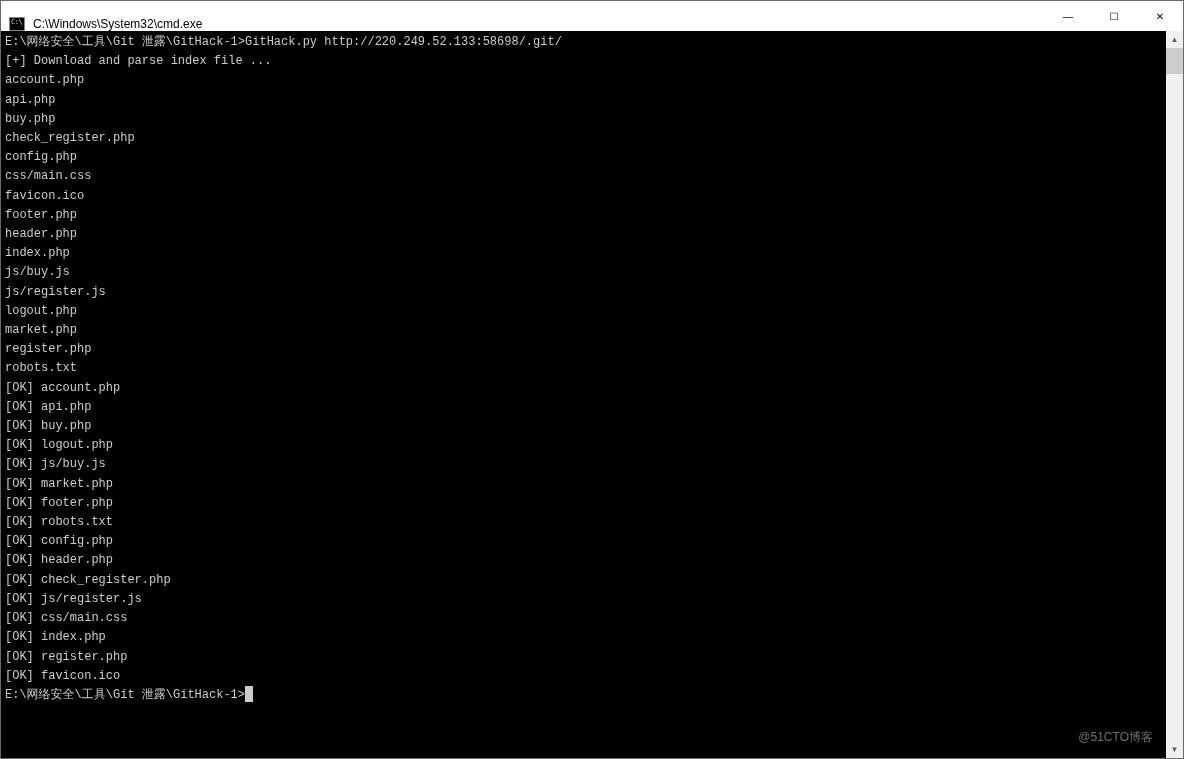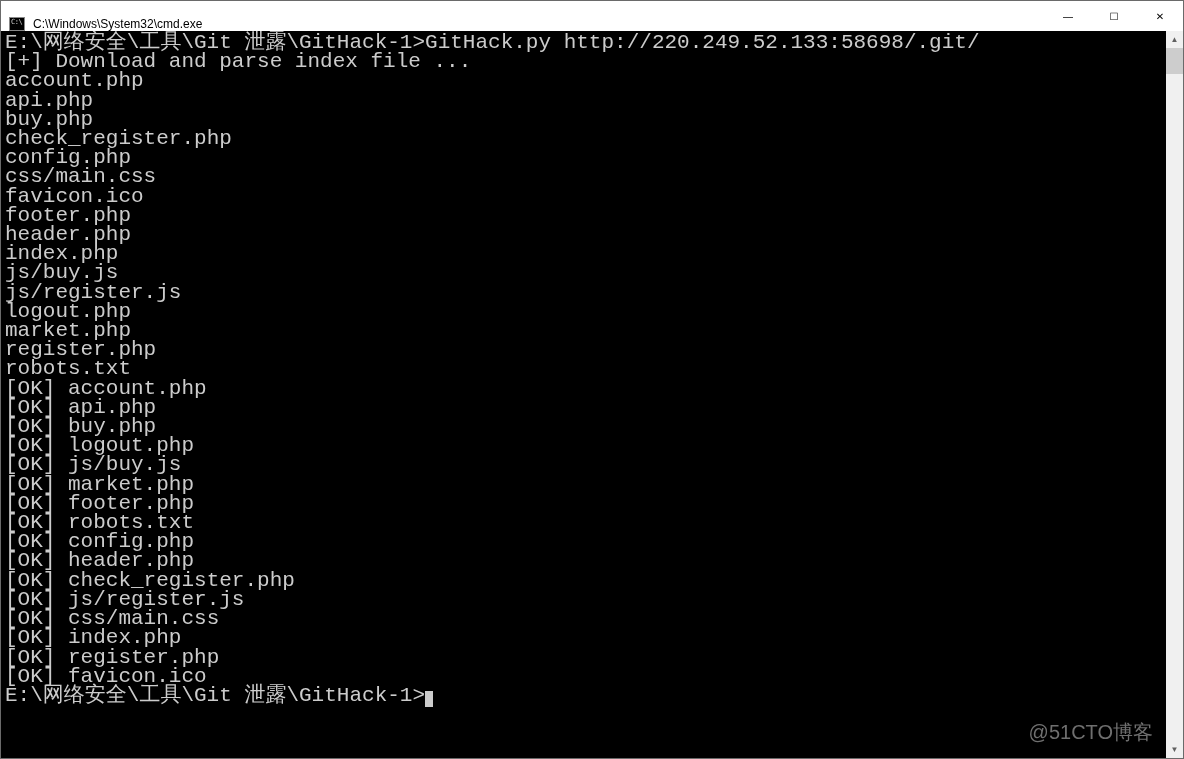--- a/index.html
+++ b/index.html
@@ -7,27 +7,27 @@
   .window { width: 1184px; height: 759px; border: 1px solid #6a6a6a; border-top-color: #6a6a6a; display: flex; flex-direction: column; background: #fff; }
   .titlebar { height: 30px; background: #fff; display: flex; align-items: flex-end; font-size: 12px; color: #000; }
   .titlebar .icon-wrap { width: 32px; display:flex; align-items:center; justify-content:center; }
   .cmd-icon { width: 16px; height: 14px; background: #000; border: 1px solid #888; position: relative; }
   .cmd-icon::before { content:"C:\\"; position:absolute; top:0; left:1px; font-size:7px; color:#ccc; font-family: Consolas, monospace; letter-spacing:-0.5px; }
   .title-text { flex: 0 0 auto; }
   .spacer { flex: 1; }
   .win-controls { display: flex; height: 100%; }
   .win-btn { width: 46px; height: 100%; display: flex; align-items: center; justify-content: center; font-family: "Segoe UI Symbol", sans-serif; font-size: 10px; color:#000; background:#fff; }
   .client { flex: 1; display: flex; background: #000; position: relative; }
-  .terminal { flex: 1; padding: 2px 0 2px 4px; font-family: "NSimSun","SimSun","Consolas","Courier New", monospace; font-size: 21px; line-height: 19.2px; color: #cccccc; white-space: pre; overflow: hidden; }
+  .terminal { flex: 1; padding: 2px 0 2px 4px; font-family: "NSimSun","SimSun","Consolas","Courier New", monospace; font-size: 12px; line-height: 19.2px; color: #cccccc; white-space: pre; overflow: hidden; }
   .terminal .line { display:block; }
   .scrollbar { width: 17px; background: #f0f0f0; display:flex; flex-direction:column; }
   .sb-btn { height:17px; background:#f0f0f0; display:flex; align-items:center; justify-content:center; color:#606060; font-size:8px; }
   .sb-track { flex:1; background:#f0f0f0; position:relative; }
   .sb-thumb { position:absolute; left:0; right:0; top:0; height:26px; background:#cdcdcd; }
-  .watermark { position:absolute; right:30px; bottom:12px; color:#6f6f6f; font-size:20px; font-family: "Microsoft YaHei","SimSun",sans-serif; pointer-events:none; }
+  .watermark { position:absolute; right:30px; bottom:12px; color:#6f6f6f; font-size:12px; font-family: "Microsoft YaHei","SimSun",sans-serif; pointer-events:none; }
   .cursor { display:inline-block; width:8px; height:16px; background:#cccccc; vertical-align:text-bottom; margin-left:0; animation: blink 1s steps(1) infinite; }
   @keyframes blink { 50% { opacity:0; } }
 </style>
 </head>
 <body>
 
 <div class="window">
   <div class="titlebar">
     <div class="icon-wrap">
       <div class="cmd-icon"></div>

